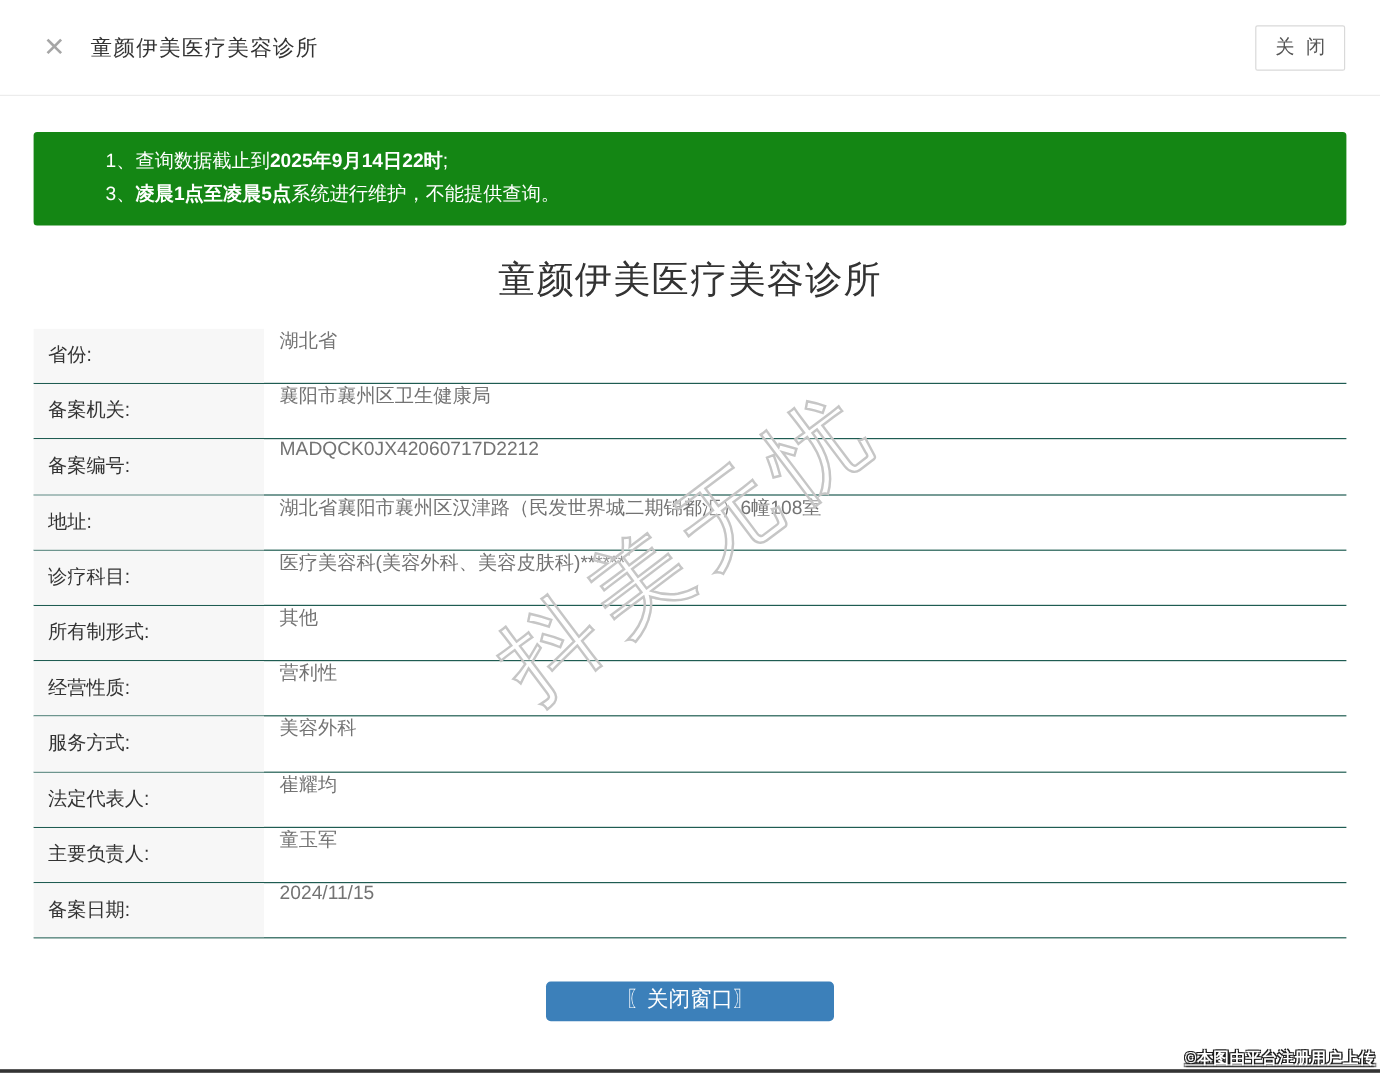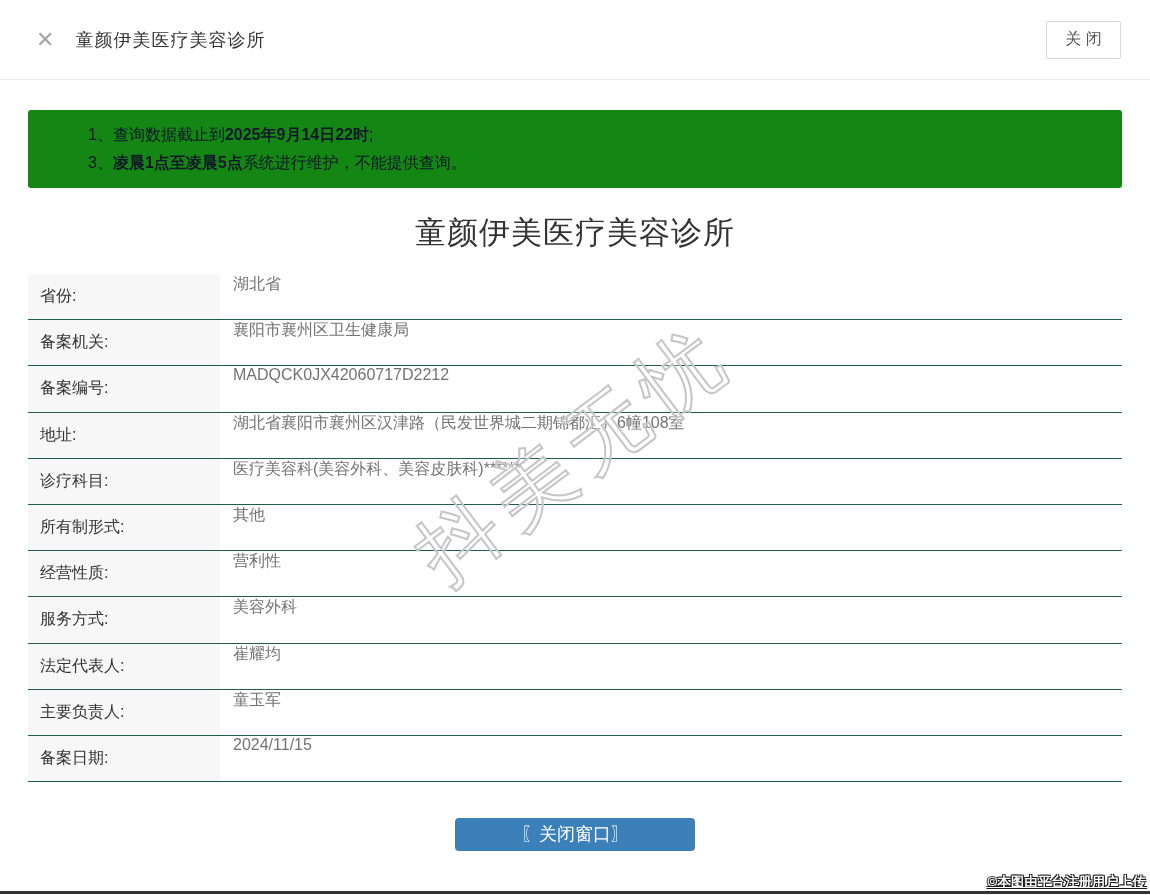--- a/index.html
+++ b/index.html
@@ -31,31 +31,31 @@
   }
   .header-close-btn {
     margin-left: auto;
     width: 75px;
     height: 38px;
     background: #fff;
     border: 1px solid #d9d9d9;
     border-radius: 2px;
     font-size: 16px;
     color: #555;
-    font-family: Liberation Sans, sans-serif;
+    font-family: Liberation Mono, monospace;
     cursor: pointer;
   }
 
   
   .notice-box {
     margin: 30px 28px 0 28px;
     background: var(--notice-green, #148614);
     border-radius: 3px;
     padding: 11px 20px 11px 60px;
-    color: #0f172a;
+    color: #ffffff;
     font-size: 16px;
     line-height: 28px;
   }
   .notice-line b { font-weight: 700; }
 
   
   .clinic-title {
     margin-top: 26px;
     height: 38px;
     line-height: 38px;
@@ -92,21 +92,21 @@
   
   .btn-wrap { margin-top: 36px; text-align: center; }
   .close-window-btn {
     width: 240px;
     height: 33px;
     background: var(--button-blue, #3c80ba);
     border: none;
     border-radius: 4px;
     color: #fff;
     font-size: 18px;
-    font-family: Liberation Serif, serif;
+    font-family: Liberation Mono, monospace;
     cursor: pointer;
     line-height: 33px;
   }
 
   
   .bottom-line {
     position: absolute;
     left: 0; right: 0; bottom: 1px;
     height: 3px;
     background: #333;

